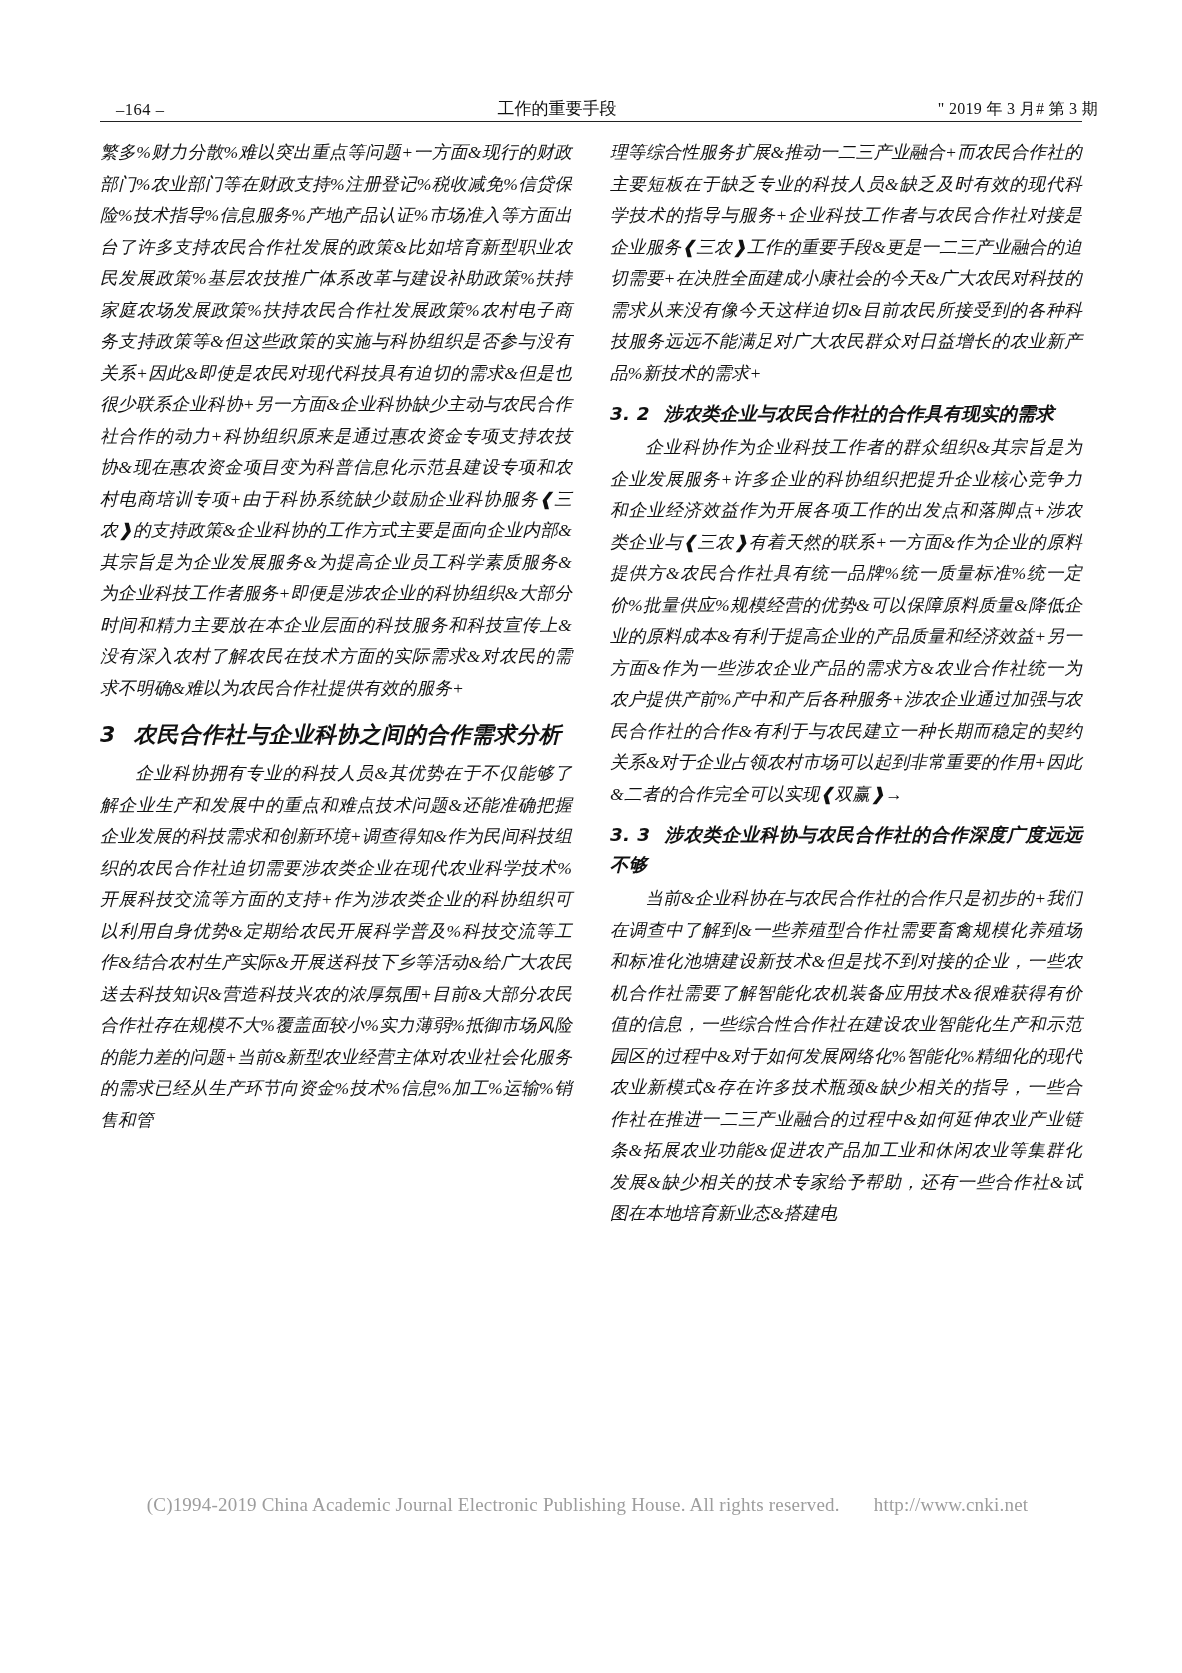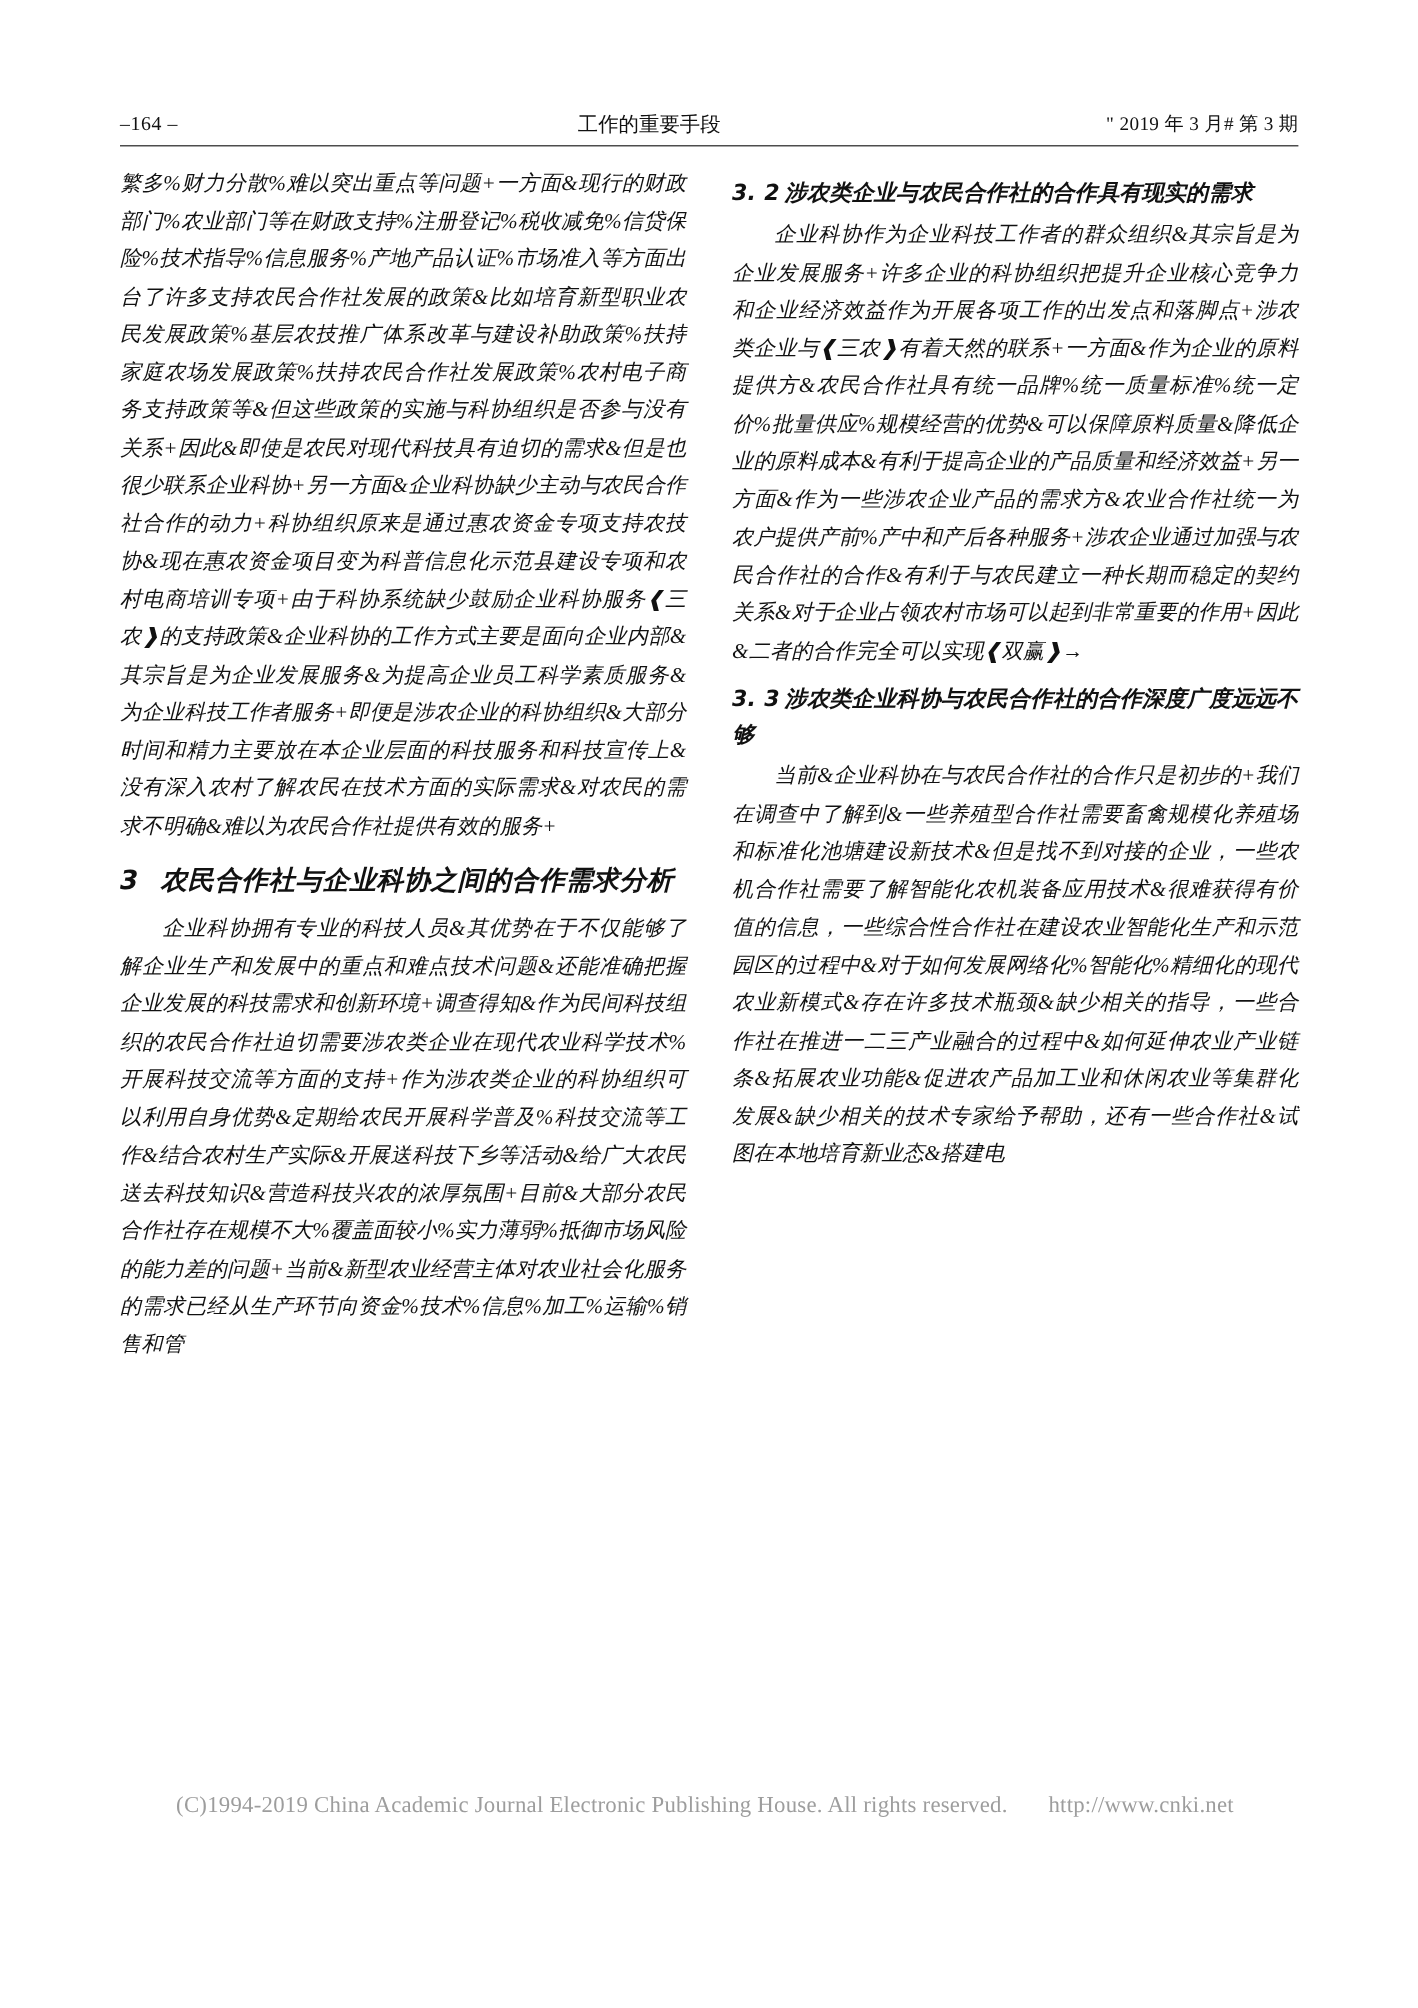--- a/index.html
+++ b/index.html
@@ -17,26 +17,26 @@
   }
   .page {
     position: absolute;
     left: 0; top: 0;
     width: 1182px;
     height: 1673px;
   }
   
   .header {
     position: absolute;
-    left: 100px;
+    left: 116px;
     top: 86px;
     width: 982px;
     height: 34px;
     display: flex;
-    align-items: center;
+    align-items: flex-end;
     font-size: 16.5px;
   }
   .header .page-num {
     width: 150px;
     text-align: left;
     letter-spacing: 0.5px;
   }
   .header .journal {
     flex: 1;
     text-align: center;
@@ -99,21 +99,21 @@
   }
   h3.sub {
     margin: 10px 0 3px 0;
     font-size: 18.4px;
     line-height: 30px;
     font-weight: bold;
     font-family: "DejaVu Sans", "Liberation Sans", sans-serif;
     letter-spacing: 0.2px;
   }
   h3.sub .num {
-    margin-right: 4px;
+    margin-right: 14px;
   }
   
   .footer {
     position: absolute;
     left: 0;
     top: 1494px;
     width: 1175px;
     text-align: center;
     font-size: 19px;
     color: #9d9d9d;
@@ -143,20 +143,21 @@
 
       <h2 class="sec">
         <span class="num">3</span><span>农民合作社与企业科协之间的合作需求分析</span>
       </h2>
 
 
       <p class="body-p">企业科协拥有专业的科技人员&amp;其优势在于不仅能够了解企业生产和发展中的重点和难点技术问题&amp;还能准确把握企业发展的科技需求和创新环境+调查得知&amp;作为民间科技组织的农民合作社迫切需要涉农类企业在现代农业科学技术%开展科技交流等方面的支持+作为涉农类企业的科协组织可以利用自身优势&amp;定期给农民开展科学普及%科技交流等工作&amp;结合农村生产实际&amp;开展送科技下乡等活动&amp;给广大农民送去科技知识&amp;营造科技兴农的浓厚氛围+目前&amp;大部分农民合作社存在规模不大%覆盖面较小%实力薄弱%抵御市场风险的能力差的问题+当前&amp;新型农业经营主体对农业社会化服务的需求已经从生产环节向资金%技术%信息%加工%运输%销售和管</p>
     </div>
 
     <div class="col">
+      <p class="body-p noindent">理等综合性服务扩展&amp;推动一二三产业融合+而农民合作社的主要短板在于缺乏专业的科技人员&amp;缺乏及时有效的现代科学技术的指导与服务+企业科技工作者与农民合作社对接是企业服务❰三农❱工作的重要手段&amp;更是一二三产业融合的迫切需要+在决胜全面建成小康社会的今天&amp;广大农民对科技的需求从来没有像今天这样迫切&amp;目前农民所接受到的各种科技服务远远不能满足对广大农民群众对日益增长的农业新产品%新技术的需求+</p>
 
       <h3 class="sub">
         <span class="num">3. 2</span><span>涉农类企业与农民合作社的合作具有现实的需求</span>
       </h3>
 
       <p class="body-p">企业科协作为企业科技工作者的群众组织&amp;其宗旨是为企业发展服务+许多企业的科协组织把提升企业核心竞争力和企业经济效益作为开展各项工作的出发点和落脚点+涉农类企业与❰三农❱有着天然的联系+一方面&amp;作为企业的原料提供方&amp;农民合作社具有统一品牌%统一质量标准%统一定价%批量供应%规模经营的优势&amp;可以保障原料质量&amp;降低企业的原料成本&amp;有利于提高企业的产品质量和经济效益+另一方面&amp;作为一些涉农企业产品的需求方&amp;农业合作社统一为农户提供产前%产中和产后各种服务+涉农企业通过加强与农民合作社的合作&amp;有利于与农民建立一种长期而稳定的契约关系&amp;对于企业占领农村市场可以起到非常重要的作用+因此&amp;二者的合作完全可以实现❰双赢❱→</p>
 
       <h3 class="sub">
         <span class="num">3. 3</span><span>涉农类企业科协与农民合作社的合作深度广度远远不够</span>
       </h3>

